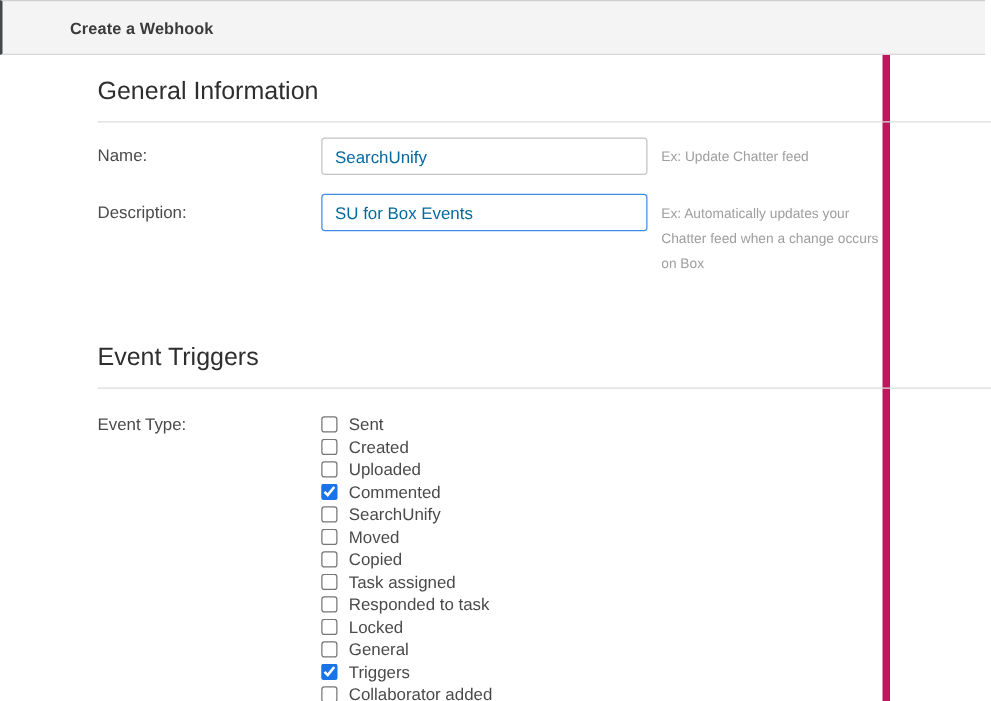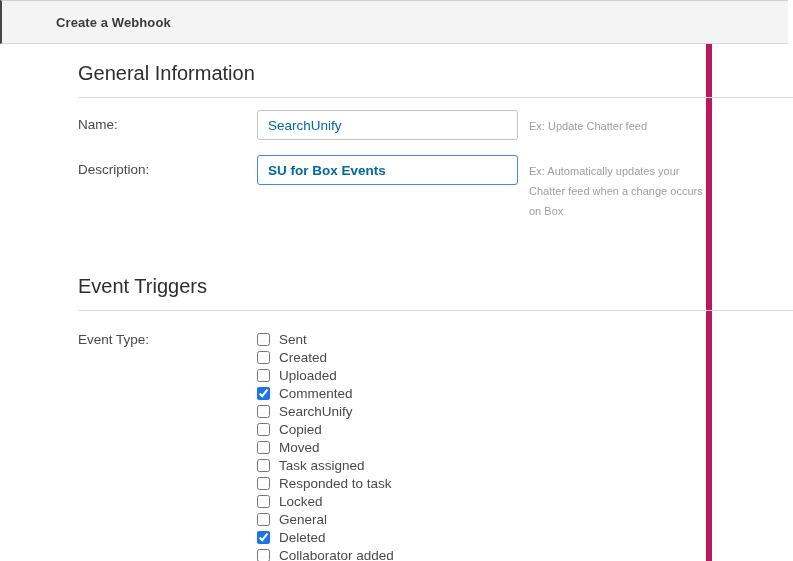--- a/index.html
+++ b/index.html
@@ -77,21 +77,20 @@
     border-radius: 3px;
     padding: 0 10px;
     font-family: "Liberation Sans", "DejaVu Sans", sans-serif;
     font-size: 13.5px;
     color: #0369a1;
     background: #ffffff;
     outline: none;
   }
   .text-input.focused {
     border: 1px solid #3f8ce8;
-    font-weight: bold;
   }
   .field-hint {
     font-size: 11px;
     color: #9e9e9e;
     line-height: 20px;
     padding-left: 11px;
     padding-top: 6px;
     max-width: 285px;
   }
   
@@ -175,45 +174,45 @@
           <label class="cb-row">
             <input type="checkbox" checked="" style="">
             <span class="cb-label">Commented</span>
           </label>
           <label class="cb-row">
             <input type="checkbox" style="">
             <span class="cb-label">SearchUnify</span>
           </label>
           <label class="cb-row">
             <input type="checkbox" style="">
+            <span class="cb-label">Moved</span>
+          </label>
+          <label class="cb-row">
+            <input type="checkbox" style="">
             <span class="cb-label">Copied</span>
           </label>
           <label class="cb-row">
             <input type="checkbox" style="">
-            <span class="cb-label">Moved</span>
-          </label>
-          <label class="cb-row">
-            <input type="checkbox" style="">
             <span class="cb-label">Task assigned</span>
           </label>
           <label class="cb-row">
             <input type="checkbox" style="">
             <span class="cb-label">Responded to task</span>
           </label>
           <label class="cb-row">
             <input type="checkbox" style="">
             <span class="cb-label">Locked</span>
           </label>
           <label class="cb-row">
             <input type="checkbox" style="">
             <span class="cb-label">General</span>
           </label>
           <label class="cb-row">
             <input type="checkbox" checked="" style="">
-            <span class="cb-label">Deleted</span>
+            <span class="cb-label">Triggers</span>
           </label>
           <label class="cb-row">
             <input type="checkbox" style="">
             <span class="cb-label">Collaborator added</span>
           </label>
         </div>
     </div>
 
   </div>
 </div>

